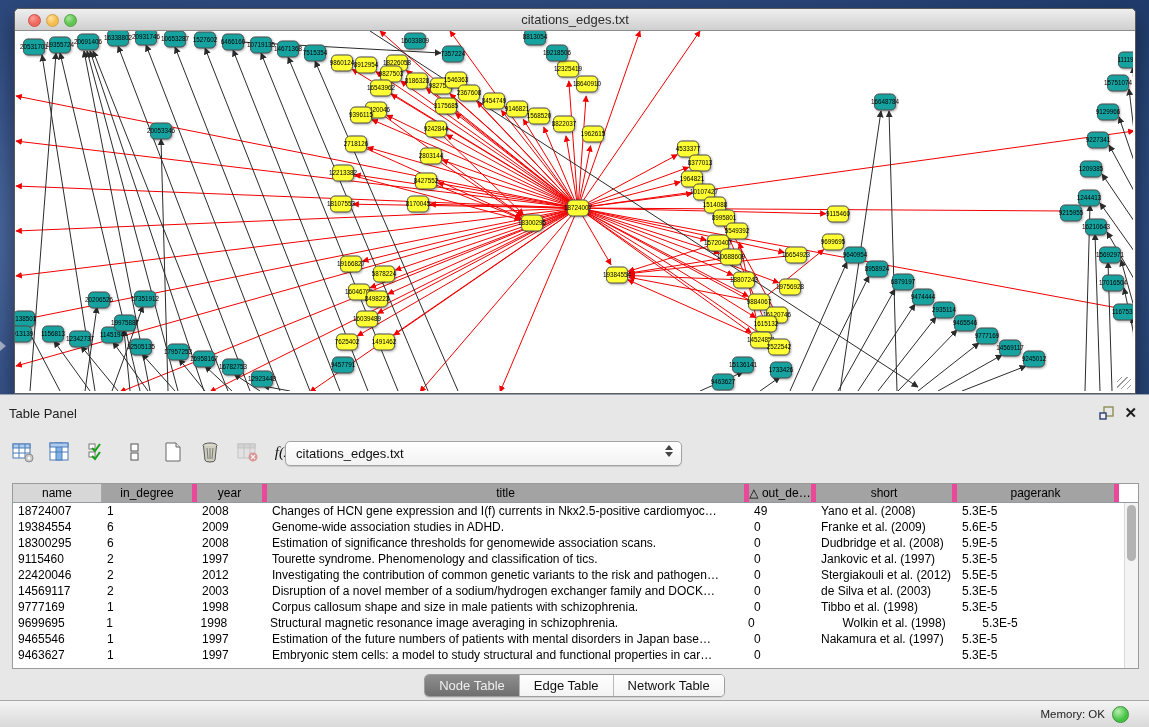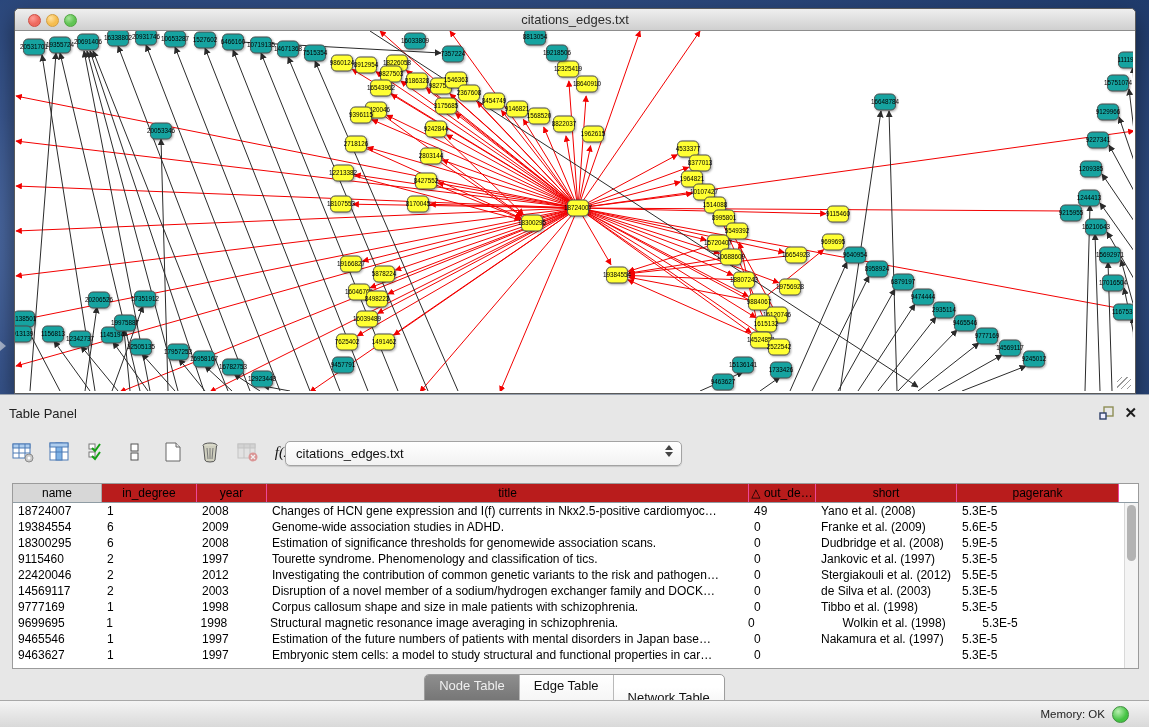--- a/index.html
+++ b/index.html
@@ -44,33 +44,33 @@
   .combo .val{position:absolute;left:10px;top:4px;font-size:13px;color:#111;}
   .combo .step{position:absolute;right:8px;top:3px;}
   .combo .step i{display:block;width:0;height:0;border-left:4px solid transparent;border-right:4px solid transparent;}
   .combo .step i.up{border-bottom:5px solid #444;margin-bottom:2px;}
   .combo .step i.dn{border-top:5px solid #444;}
 
   .tablebox{position:absolute;left:12px;top:88px;width:1125px;height:184px;
     background:#fff;border:1px solid #9b9b9b;overflow:hidden;}
   .thead{display:flex;height:18px;border-bottom:1px solid #8f9ca4;}
   .th{box-sizing:border-box;font-size:12px;color:#15 1c1c;text-align:center;line-height:18px;
-    background:#b91c1c;border-right:1px solid #ec4899;overflow:hidden;white-space:nowrap;}
+    background:#a3a3a3;border-right:5px solid #ec4899;overflow:hidden;white-space:nowrap;}
   .th.gray{background:#d7d7d7;border-right:1px solid #a8a8a8;}
   .trow{display:flex;height:16px;}
   .td{box-sizing:border-box;font-size:12px;color:#000;line-height:16px;padding-left:5px;
     overflow:hidden;white-space:nowrap;}
   .vscroll{position:absolute;right:0;top:19px;bottom:0;width:13px;background:#f4f4f4;border-left:1px solid #d9d9d9;}
   .vthumb{position:absolute;left:2px;top:2px;width:9px;height:56px;border-radius:5px;background:#b3b3b3;}
 
   .tabbar{position:absolute;left:0;top:279px;width:100%;text-align:center;}
   .seg{display:inline-flex;border:1px solid #9d9d9d;border-radius:5px;overflow:hidden;
     background:#fff;box-shadow:0 1px 1px rgba(0,0,0,.1);}
   .seg .tab{padding:3px 14px;font-size:13px;color:#111;border-right:1px solid #b9b9b9;cursor:pointer;background:linear-gradient(#ffffff,#f3f3f3);}
-  .seg .tab:last-child{border-right:none;margin-top:12px;}
+  .seg .tab:last-child{border-right:none;}
   .seg .tab.sel{background:linear-gradient(#8e8e8e,#6f6f6f);color:#efefef;}
 
   
   .statusbar{position:absolute;left:0;top:700px;width:1149px;height:27px;
     background:linear-gradient(#f4f4f4,#d8d8d8);border-top:1px solid #a8a8a8;}
   .mem{position:absolute;right:44px;top:7px;font-size:11.5px;color:#222;}
   .memdot{position:absolute;right:20px;top:5px;width:15px;height:15px;border-radius:50%;
     border:1px solid #3f8f3f;}
 </style>
 </head>

